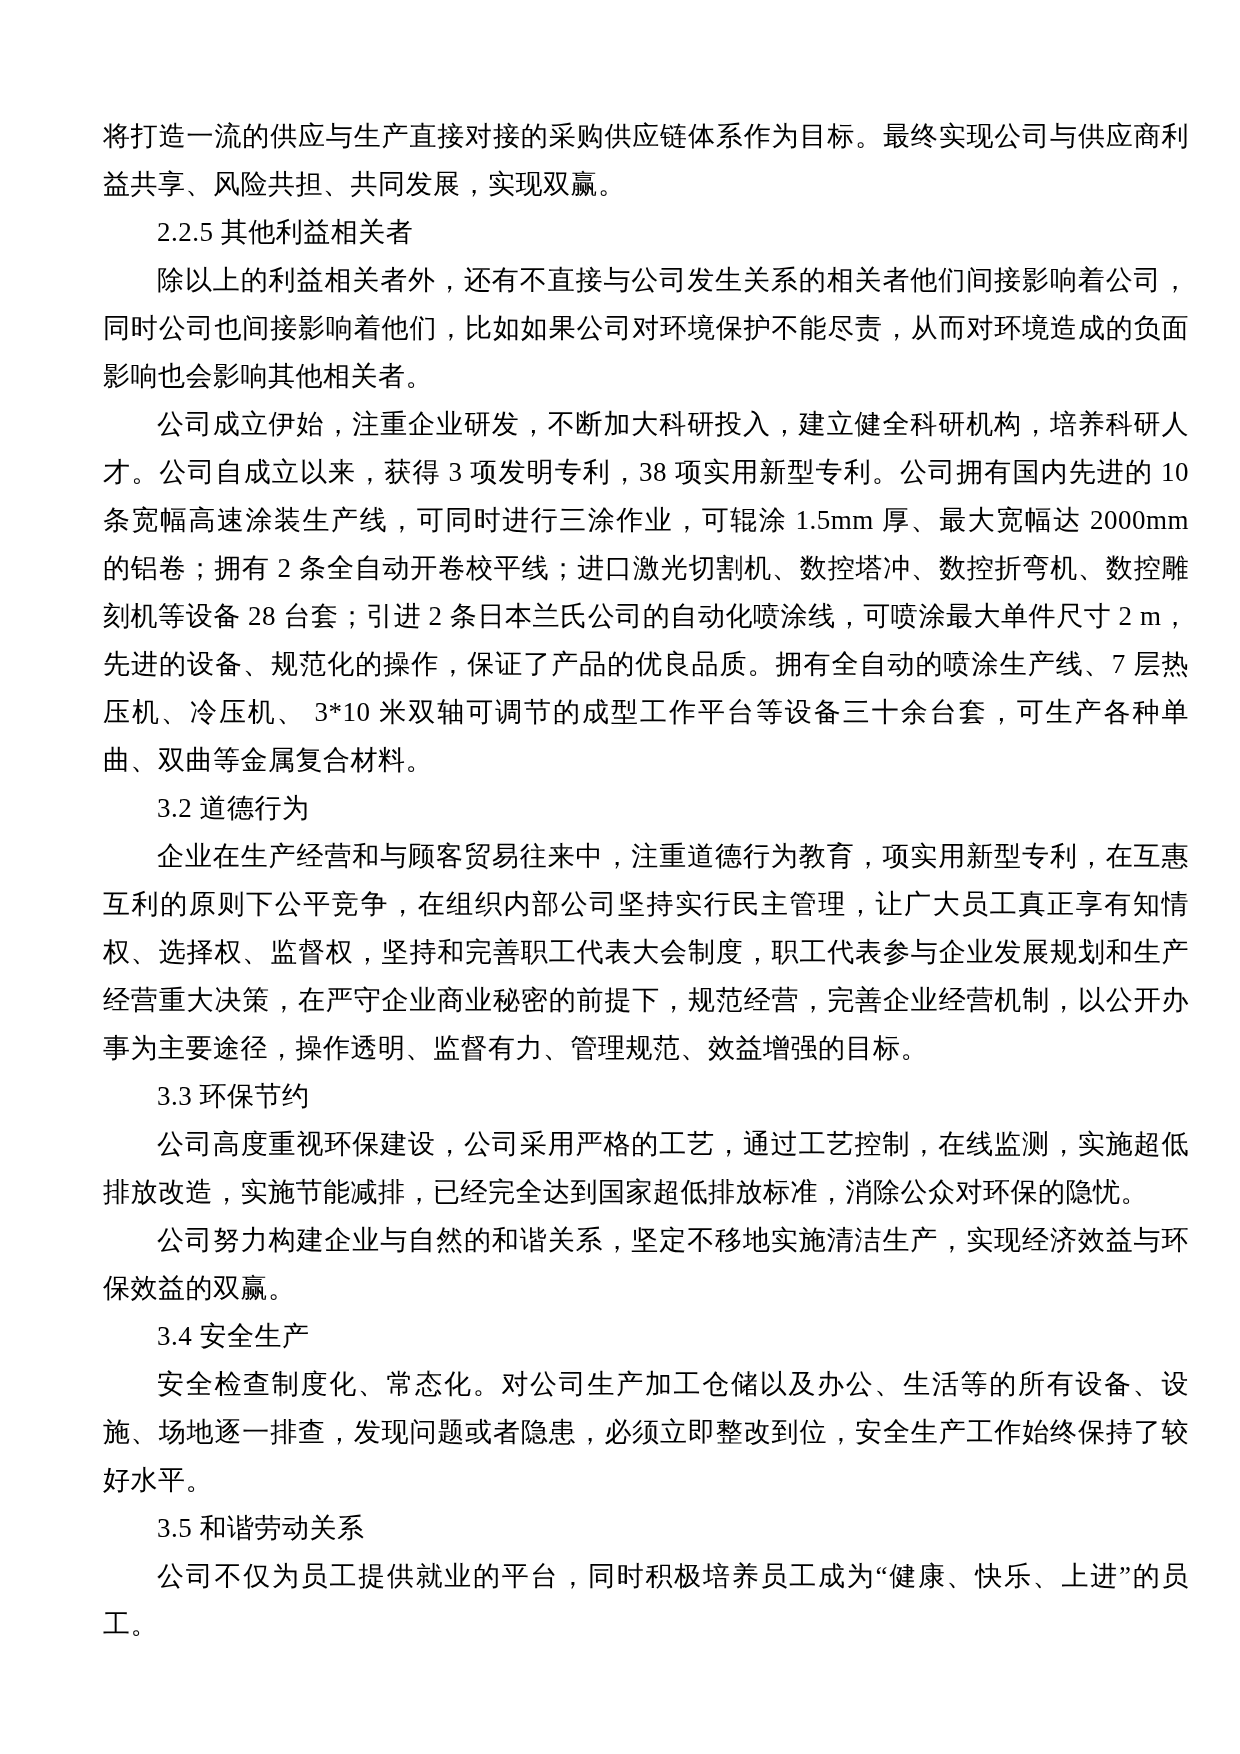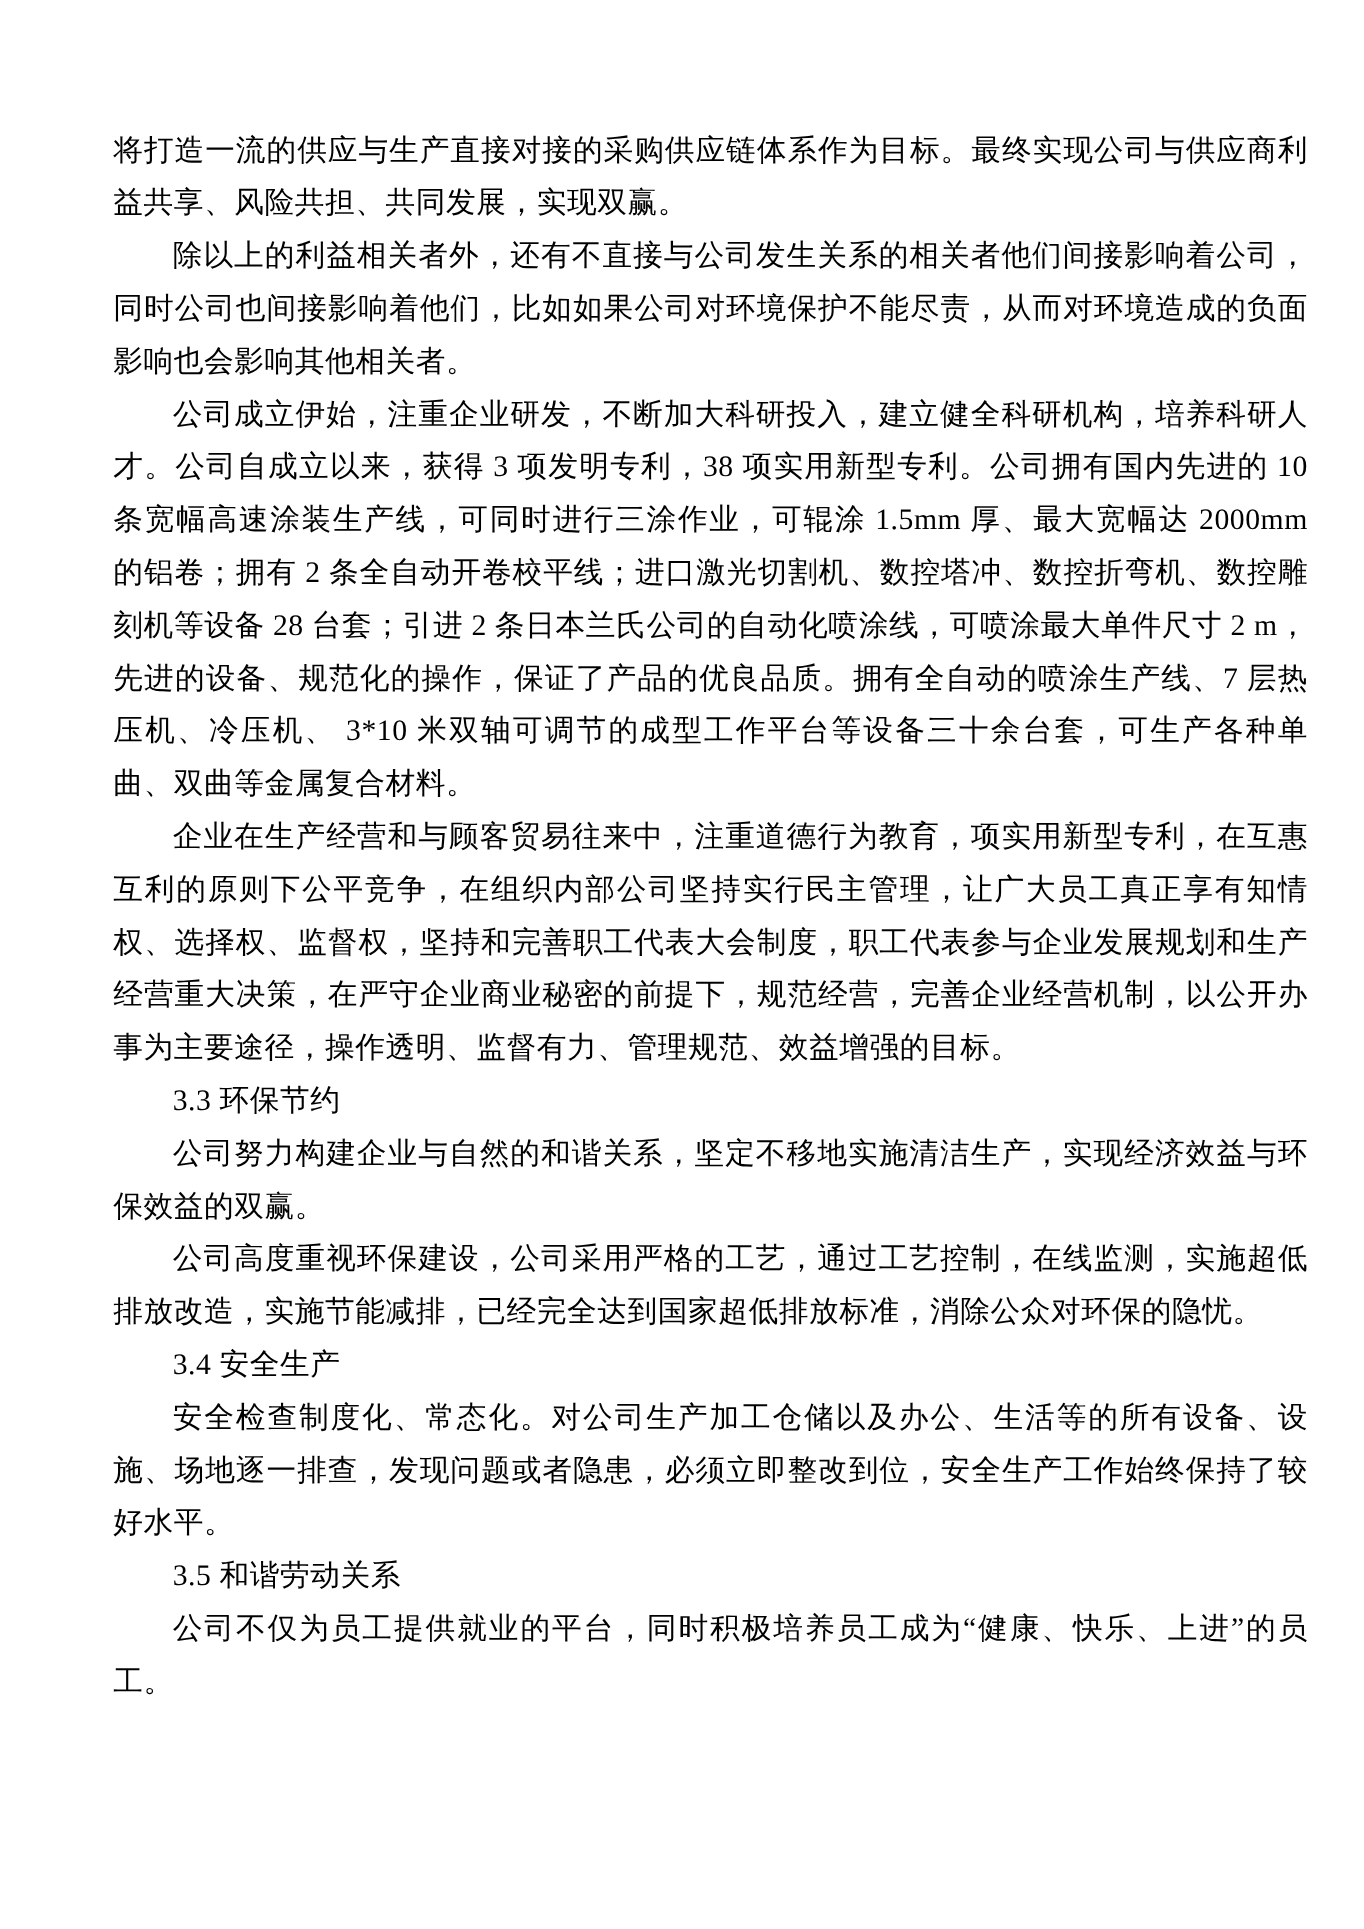--- a/index.html
+++ b/index.html
@@ -40,24 +40,26 @@
   .doc-body p.heading-bold {
     font-weight: bold;
   }
 </style>
 </head>
 <body>
 
 <main class="page">
   <div class="doc-body" id="doc-body">
       <p class="body-continued">将打造一流的供应与生产直接对接的采购供应链体系作为目标。最终实现公司与供应商利益共享、风险共担、共同发展，实现双赢。</p>
+      <p class="heading">2.2.5 其他利益相关者</p>
       <p class="body">除以上的利益相关者外，还有不直接与公司发生关系的相关者他们间接影响着公司，同时公司也间接影响着他们，比如如果公司对环境保护不能尽责，从而对环境造成的负面影响也会影响其他相关者。</p>
       <p class="body">公司成立伊始，注重企业研发，不断加大科研投入，建立健全科研机构，培养科研人才。公司自成立以来，获得 3 项发明专利，38 项实用新型专利。公司拥有国内先进的 10 条宽幅高速涂装生产线，可同时进行三涂作业，可辊涂 1.5mm 厚、最大宽幅达 2000mm 的铝卷；拥有 2 条全自动开卷校平线；进口激光切割机、数控塔冲、数控折弯机、数控雕刻机等设备 28 台套；引进 2 条日本兰氏公司的自动化喷涂线，可喷涂最大单件尺寸 2 m，先进的设备、规范化的操作，保证了产品的优良品质。拥有全自动的喷涂生产线、7 层热压机、冷压机、 3*10 米双轴可调节的成型工作平台等设备三十余台套，可生产各种单曲、双曲等金属复合材料。</p>
+      <p class="heading">3.2 道德行为</p>
       <p class="body">企业在生产经营和与顾客贸易往来中，注重道德行为教育，项实用新型专利，在互惠互利的原则下公平竞争，在组织内部公司坚持实行民主管理，让广大员工真正享有知情权、选择权、监督权，坚持和完善职工代表大会制度，职工代表参与企业发展规划和生产经营重大决策，在严守企业商业秘密的前提下，规范经营，完善企业经营机制，以公开办事为主要途径，操作透明、监督有力、管理规范、效益增强的目标。</p>
       <p class="heading">3.3 环保节约</p>
+      <p class="body">公司高度重视环保建设，公司采用严格的工艺，通过工艺控制，在线监测，实施超低排放改造，实施节能减排，已经完全达到国家超低排放标准，消除公众对环保的隐忧。</p>
       <p class="body">公司努力构建企业与自然的和谐关系，坚定不移地实施清洁生产，实现经济效益与环保效益的双赢。</p>
-      <p class="body">公司高度重视环保建设，公司采用严格的工艺，通过工艺控制，在线监测，实施超低排放改造，实施节能减排，已经完全达到国家超低排放标准，消除公众对环保的隐忧。</p>
       <p class="heading">3.4 安全生产</p>
       <p class="body">安全检查制度化、常态化。对公司生产加工仓储以及办公、生活等的所有设备、设施、场地逐一排查，发现问题或者隐患，必须立即整改到位，安全生产工作始终保持了较好水平。</p>
       <p class="heading">3.5 和谐劳动关系</p>
       <p class="body">公司不仅为员工提供就业的平台，同时积极培养员工成为“健康、快乐、上进”的员工。</p>
     </div>
 </main>
 
 </body></html>

